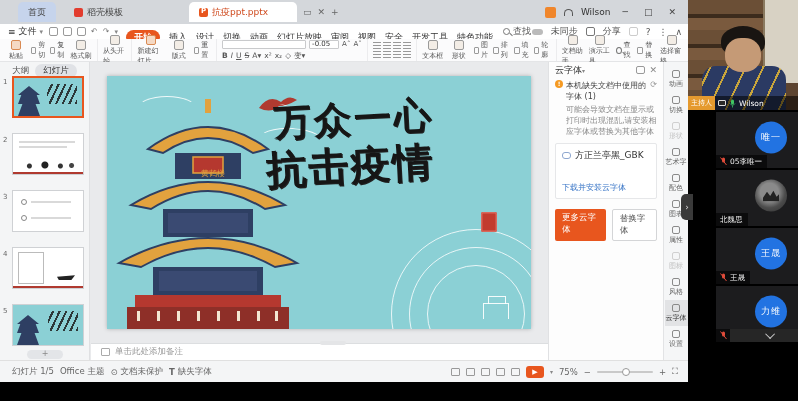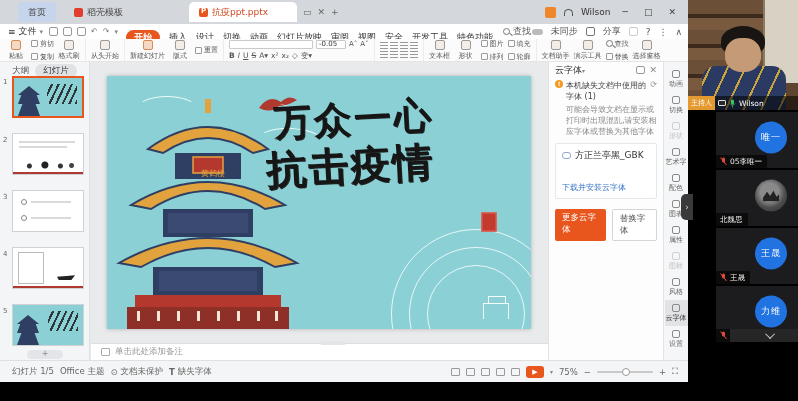--- a/index.html
+++ b/index.html
@@ -42,21 +42,21 @@
   .mb-right { margin-left:auto; display:flex; align-items:center; gap:8px; padding-right:6px; color:#555; }
   .cloud { width:11px; height:6px; background:#bbb; border-radius:4px; position:relative; }
 
   
   .ribbon { position:absolute; left:0; top:39px; width:688px; height:23px; background:#fbfbfc;
             border-bottom:1px solid #e4e5e7; display:flex; align-items:center; font-size:7px; color:#555; }
   .rgroup { display:flex; align-items:center; gap:4px; padding:0 5px; height:100%; border-right:1px solid #ececee; }
   .bigbtn { display:flex; flex-direction:column; align-items:center; gap:1px; min-width:22px;justify-content:space-between; }
   .bico { width:10px; height:10px; border:1px solid #9a9a9a; border-radius:2px; background:#f3ede6; }
   .bico.orange { background:#f5d9c4; border-color:#d98a53; }
-  .minicol { display:flex; flex-direction:column; gap:3px; }
+  .minicol { display:flex; flex-direction:row; gap:3px; }
   .minirow { display:flex; align-items:center; gap:2px; }
   .sico { width:7px; height:7px; border:1px solid #9a9a9a; border-radius:1px; }
   .fontgrp { display:flex; flex-direction:column; gap:2px; }
   .combos { display:flex; gap:3px; align-items:center; }
   .combo { height:9px; border:1px solid #c9cacc; background:#fff; border-radius:1px; font-size:7px;
            display:flex; align-items:center; padding:0 2px; color:#333; }
   .fmt-row { display:flex; gap:3px; align-items:center; font-size:7.5px; color:#555; }
   .aligngrp { display:flex; flex-direction:column; gap:2px; }
   .abar { width:8px; height:7px; background:
       repeating-linear-gradient(#999 0 1px, transparent 1px 3px); }

